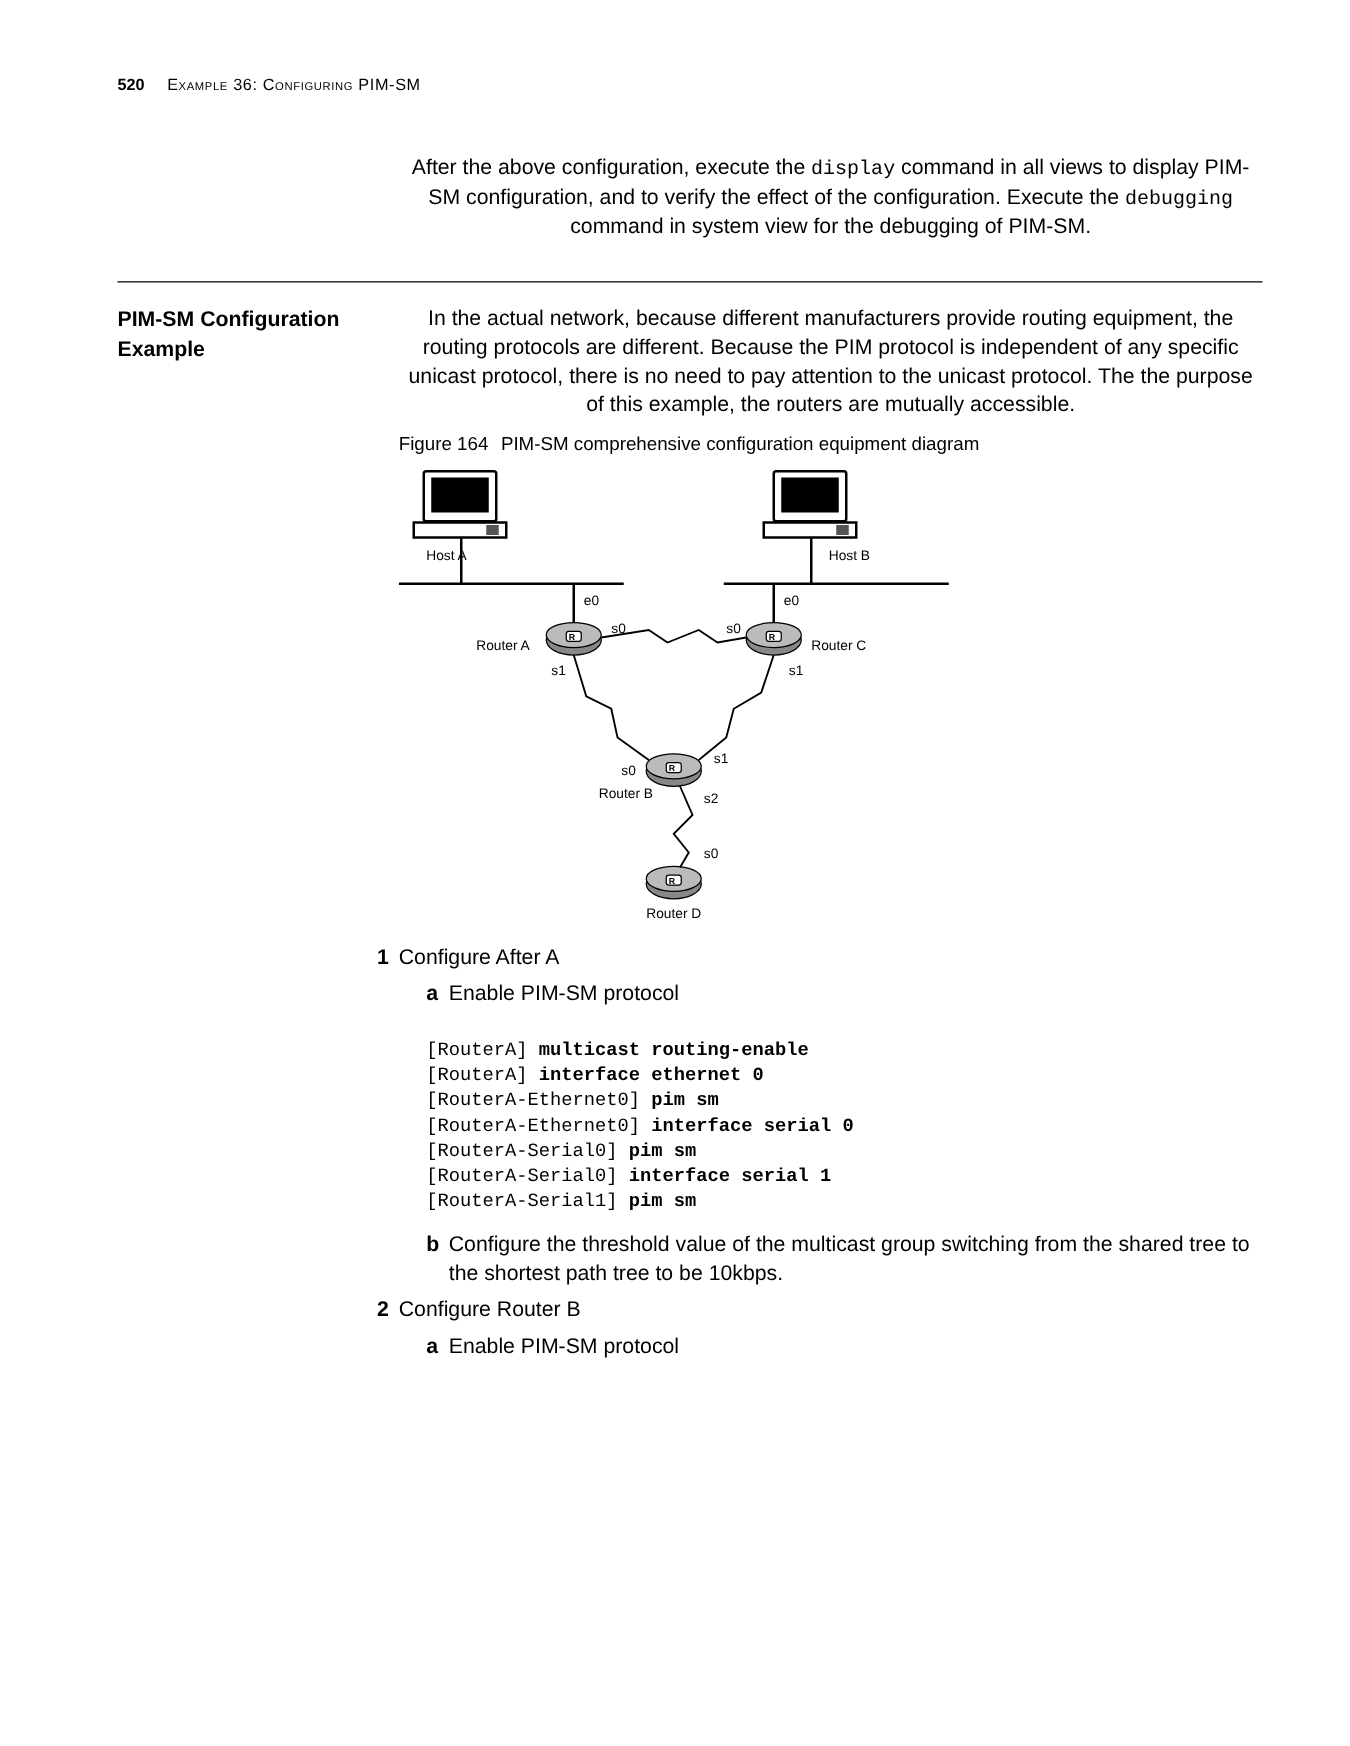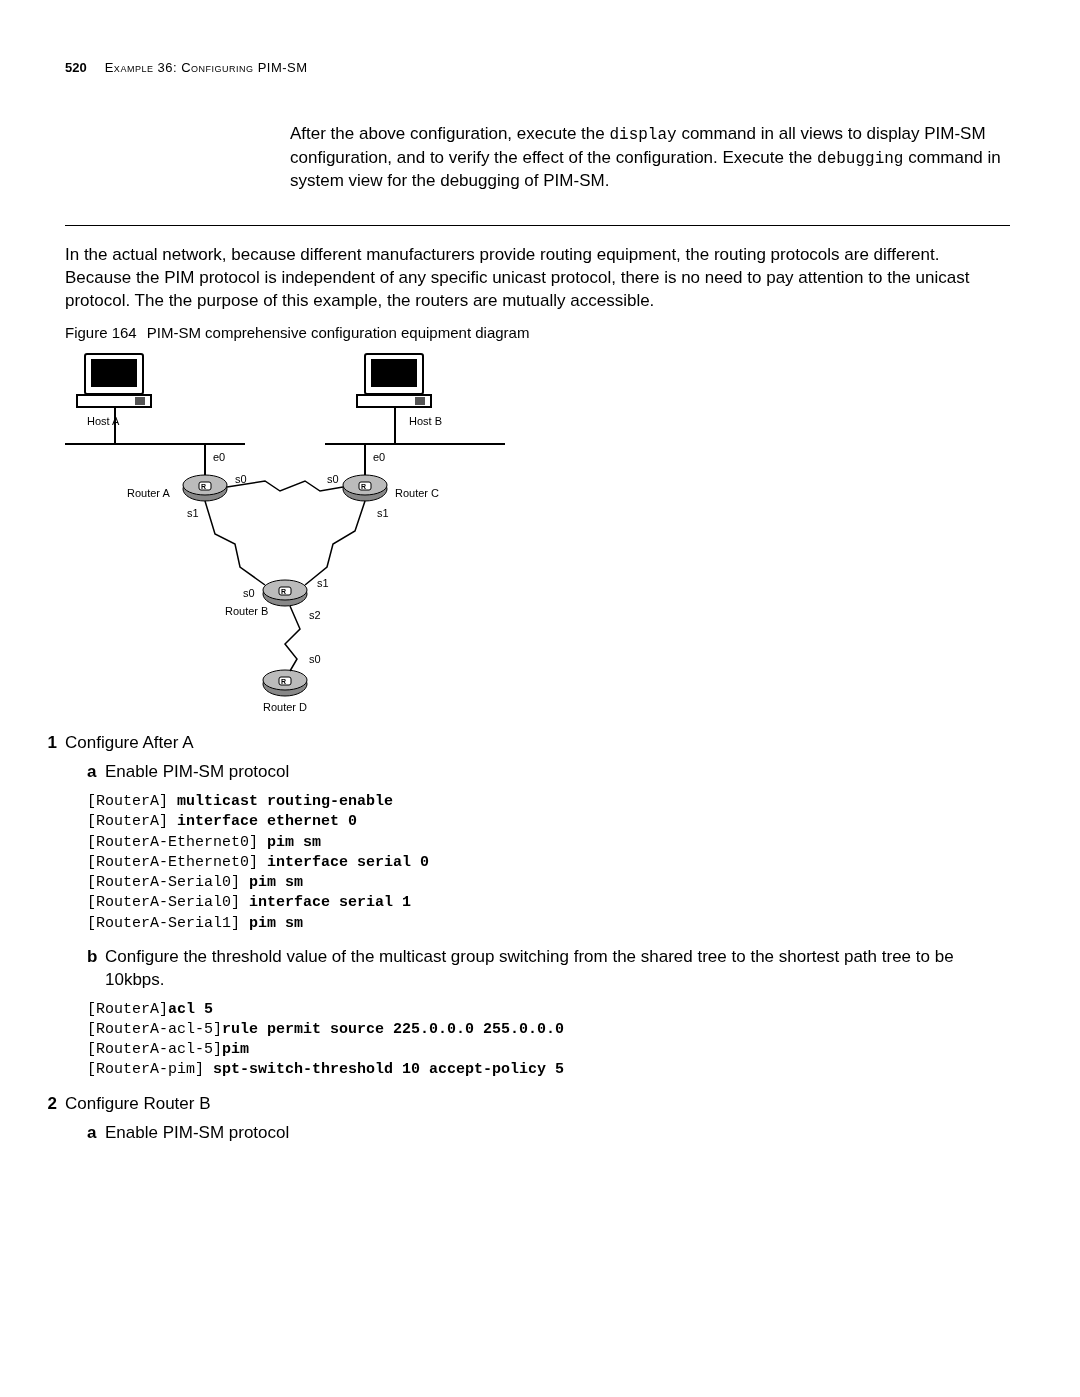--- a/index.html
+++ b/index.html
@@ -4,21 +4,21 @@
 <style>
   body {
     margin: 0;
     padding: 0;
     font-family: Arial, Helvetica, sans-serif;
     background: #fff;
     color: #000;
     width: 1080px;
   }
   .page {
-    padding: 60px 70px 60px 65px;
+    padding: 60px 70px 60px 94px;
     box-sizing: border-box;
   }
   .header {
     display: flex;
     align-items: baseline;
     margin-bottom: 48px;
     font-size: 13px;
   }
   .header .pnum {
     font-weight: bold;
@@ -40,20 +40,21 @@
     line-height: 1.4;
     padding-right: 10px;
   }
   .content {
     flex: 1;
     font-size: 17px;
     line-height: 1.35;
   }
   .content .para {
     margin-bottom: 10px;
+    text-align: center;
   }
   code.inline {
     font-family: "Courier New", monospace;
     font-size: 16px;
   }
   hr.sep {
     border: none;
     border-top: 1px solid #000;
     margin: 22px 0 18px 0;
   }
@@ -89,21 +90,21 @@
   }
   .sub-letter {
     width: 18px;
     flex: 0 0 18px;
     font-weight: bold;
   }
   pre.codeblock {
     font-family: "Courier New", monospace;
     font-size: 15px;
     line-height: 1.35;
-    margin: 8px 0 12px 22px;
+    margin: 24px 0 12px 22px;
     white-space: pre;
   }
   pre.codeblock .b { font-weight: bold; }
   .diag-label {
     font-family: Arial, sans-serif;
     font-size: 11px;
     fill: #000;
   }
 </style>
 </head>
@@ -121,20 +122,21 @@
     <div class="content">
       <div class="para">
         <span>After the above configuration, execute the </span><code class="inline">display</code><span> command in all views to display PIM-SM configuration, and to verify the effect of the configuration. Execute the </span><code class="inline">debugging</code><span> command in system view for the debugging of PIM-SM.</span>
       </div>
     </div>
   </div>
 
   <hr class="sep">
 
   <div class="two-col">
+    <div class="side-heading">PIM-SM Configuration Example</div>
     <div class="content">
       <div class="para">In the actual network, because different manufacturers provide routing equipment, the routing protocols are different. Because the PIM protocol is independent of any specific unicast protocol, there is no need to pay attention to the unicast protocol. The the purpose of this example, the routers are mutually accessible.</div>
 
       <div class="figcap">
         <span class="figlabel">Figure 164</span><span>PIM-SM comprehensive configuration equipment diagram</span>
       </div>
 
       <div class="diagram-wrap">
         <svg width="480" height="370" viewBox="0 0 480 370">
 
@@ -228,24 +230,20 @@
 [RouterA-Ethernet0] <span class="b">pim sm</span>
 [RouterA-Ethernet0] <span class="b">interface serial 0</span>
 [RouterA-Serial0] <span class="b">pim sm</span>
 [RouterA-Serial0] <span class="b">interface serial 1</span>
 [RouterA-Serial1] <span class="b">pim sm</span></pre>
 
       <div class="sub-row">
         <div class="sub-letter">b</div>
         <div>Configure the threshold value of the multicast group switching from the shared tree to the shortest path tree to be 10kbps.</div>
       </div>
-      <pre class="codeblock">[RouterA]<span class="b">acl 5</span>
-[RouterA-acl-5]<span class="b">rule permit source 225.0.0.0 255.0.0.0</span>
-[RouterA-acl-5]<span class="b">pim</span>
-[RouterA-pim] <span class="b">spt-switch-threshold 10 accept-policy 5</span></pre>
 
       <div class="step-row">
         <div class="step-num">2</div>
         <div>Configure Router B</div>
       </div>
 
       <div class="sub-row">
         <div class="sub-letter">a</div>
         <div>Enable PIM-SM protocol</div>
       </div>

